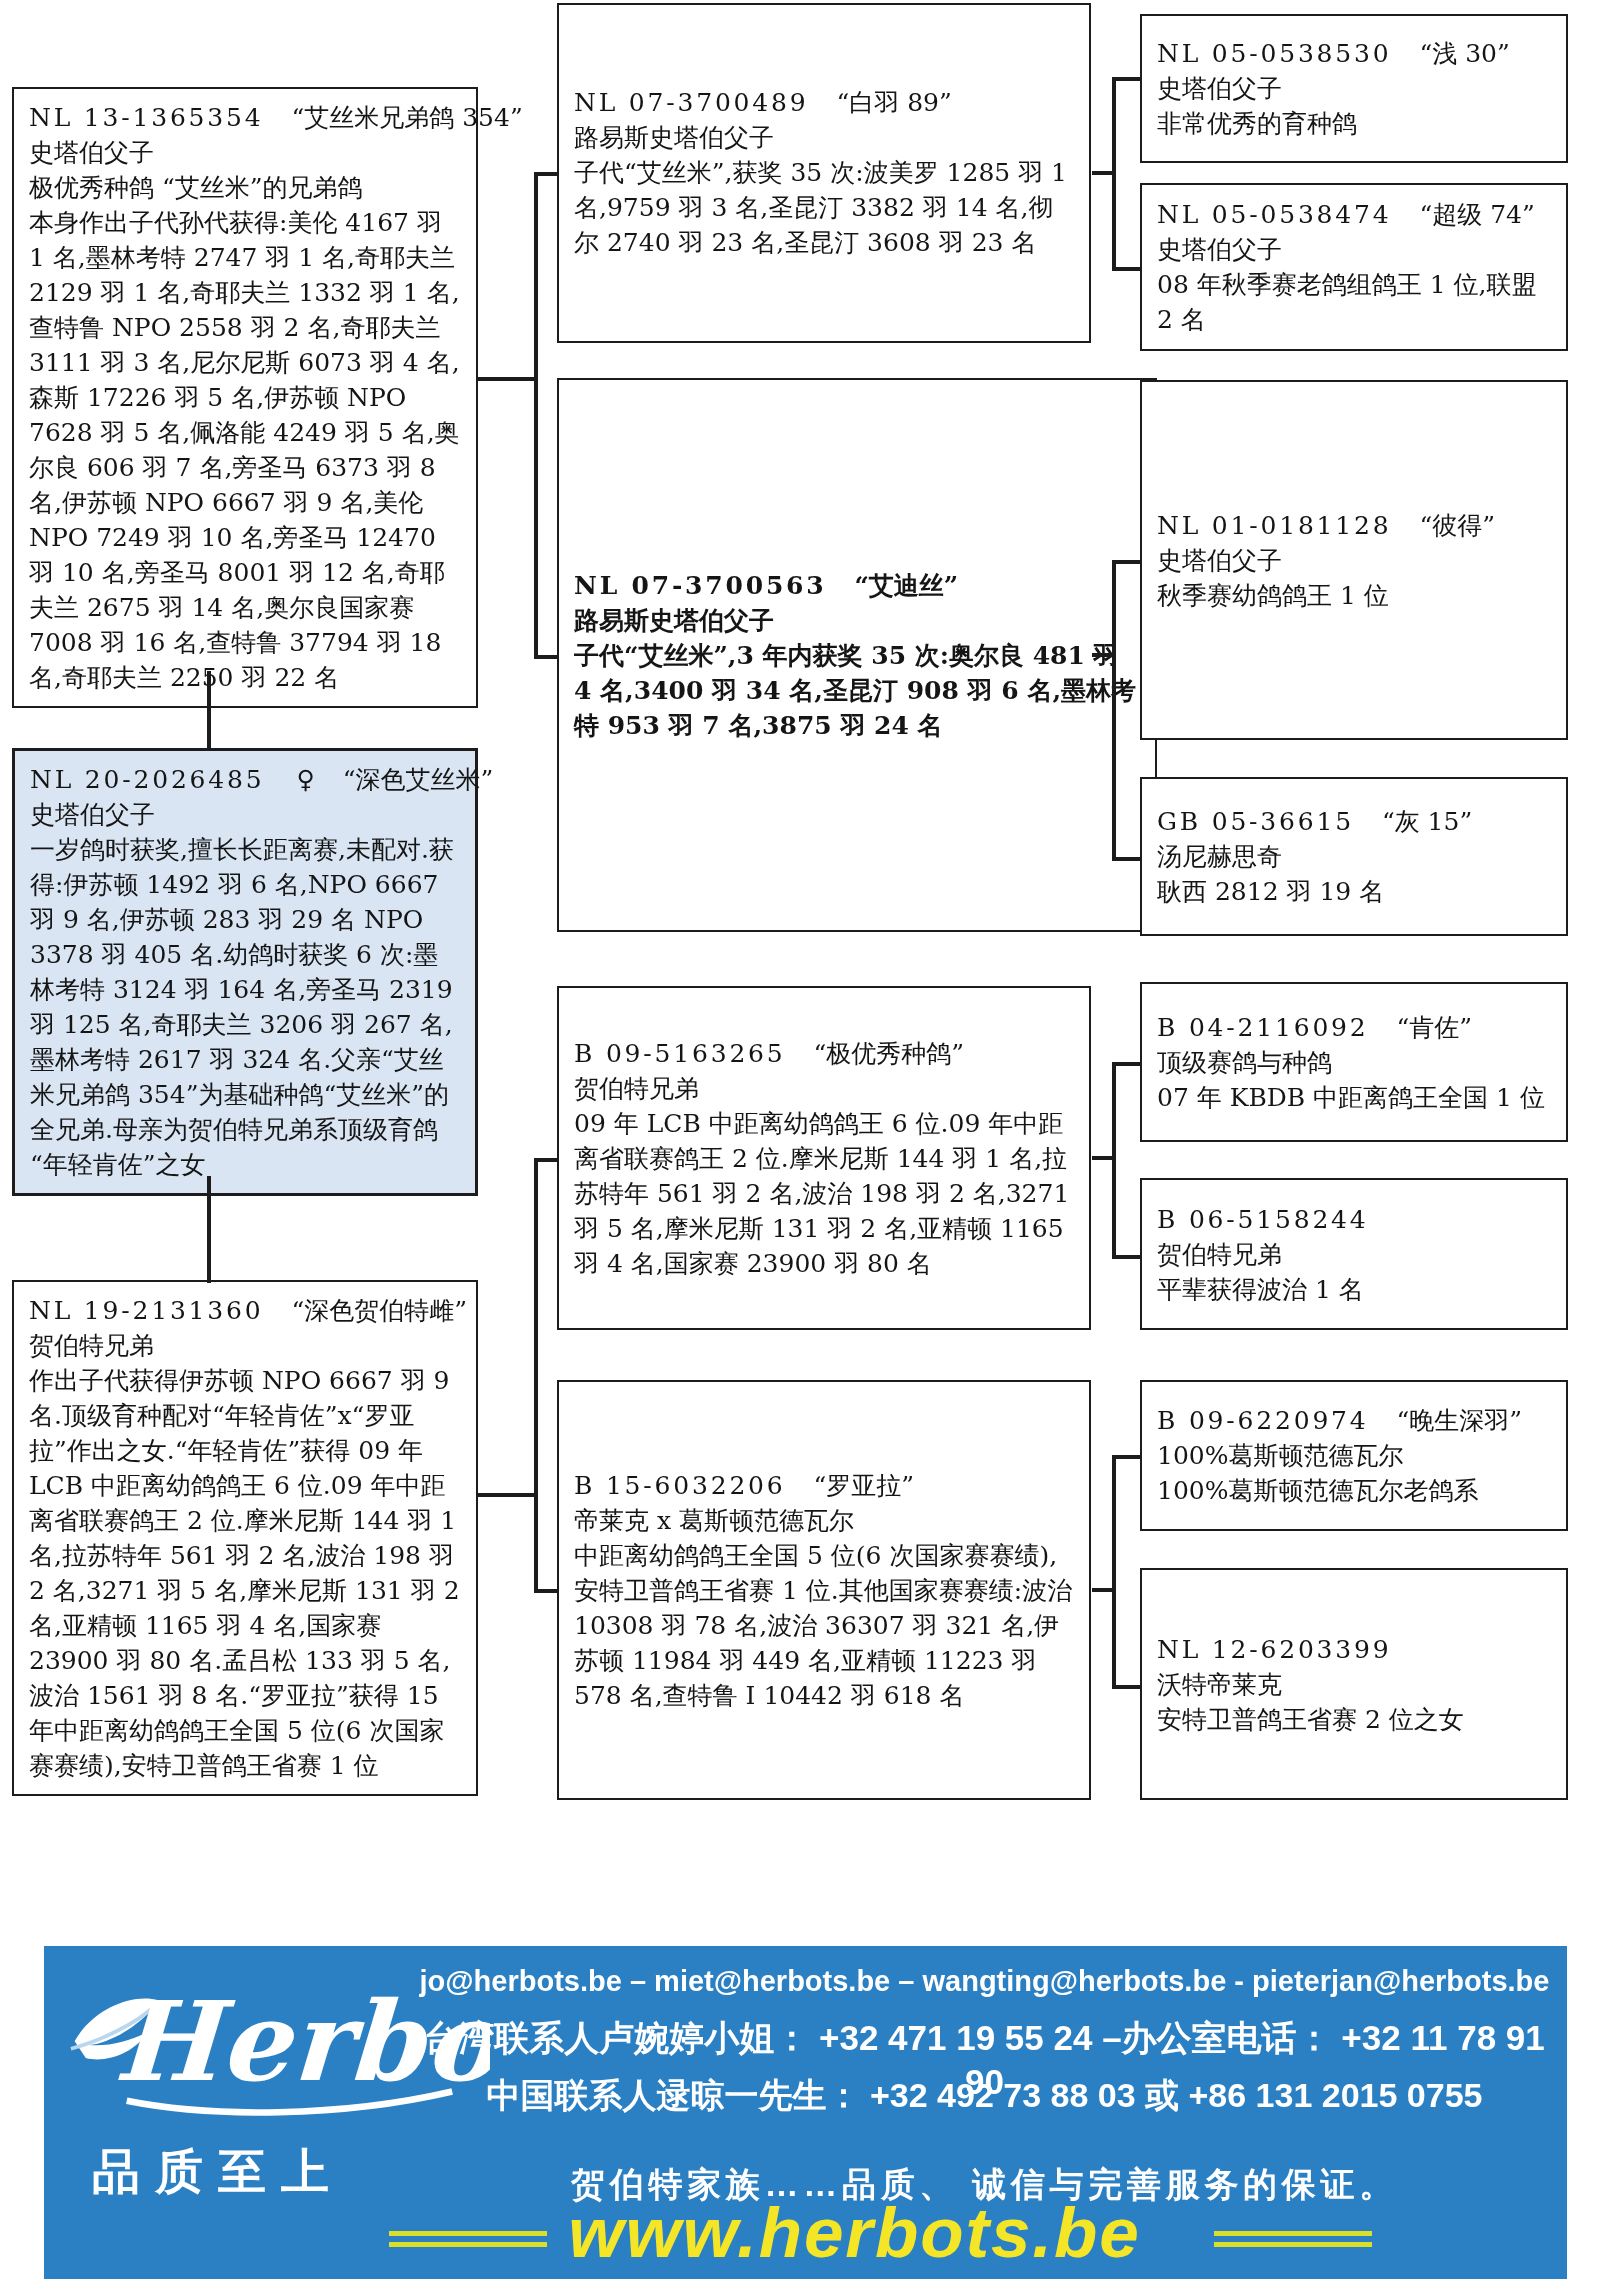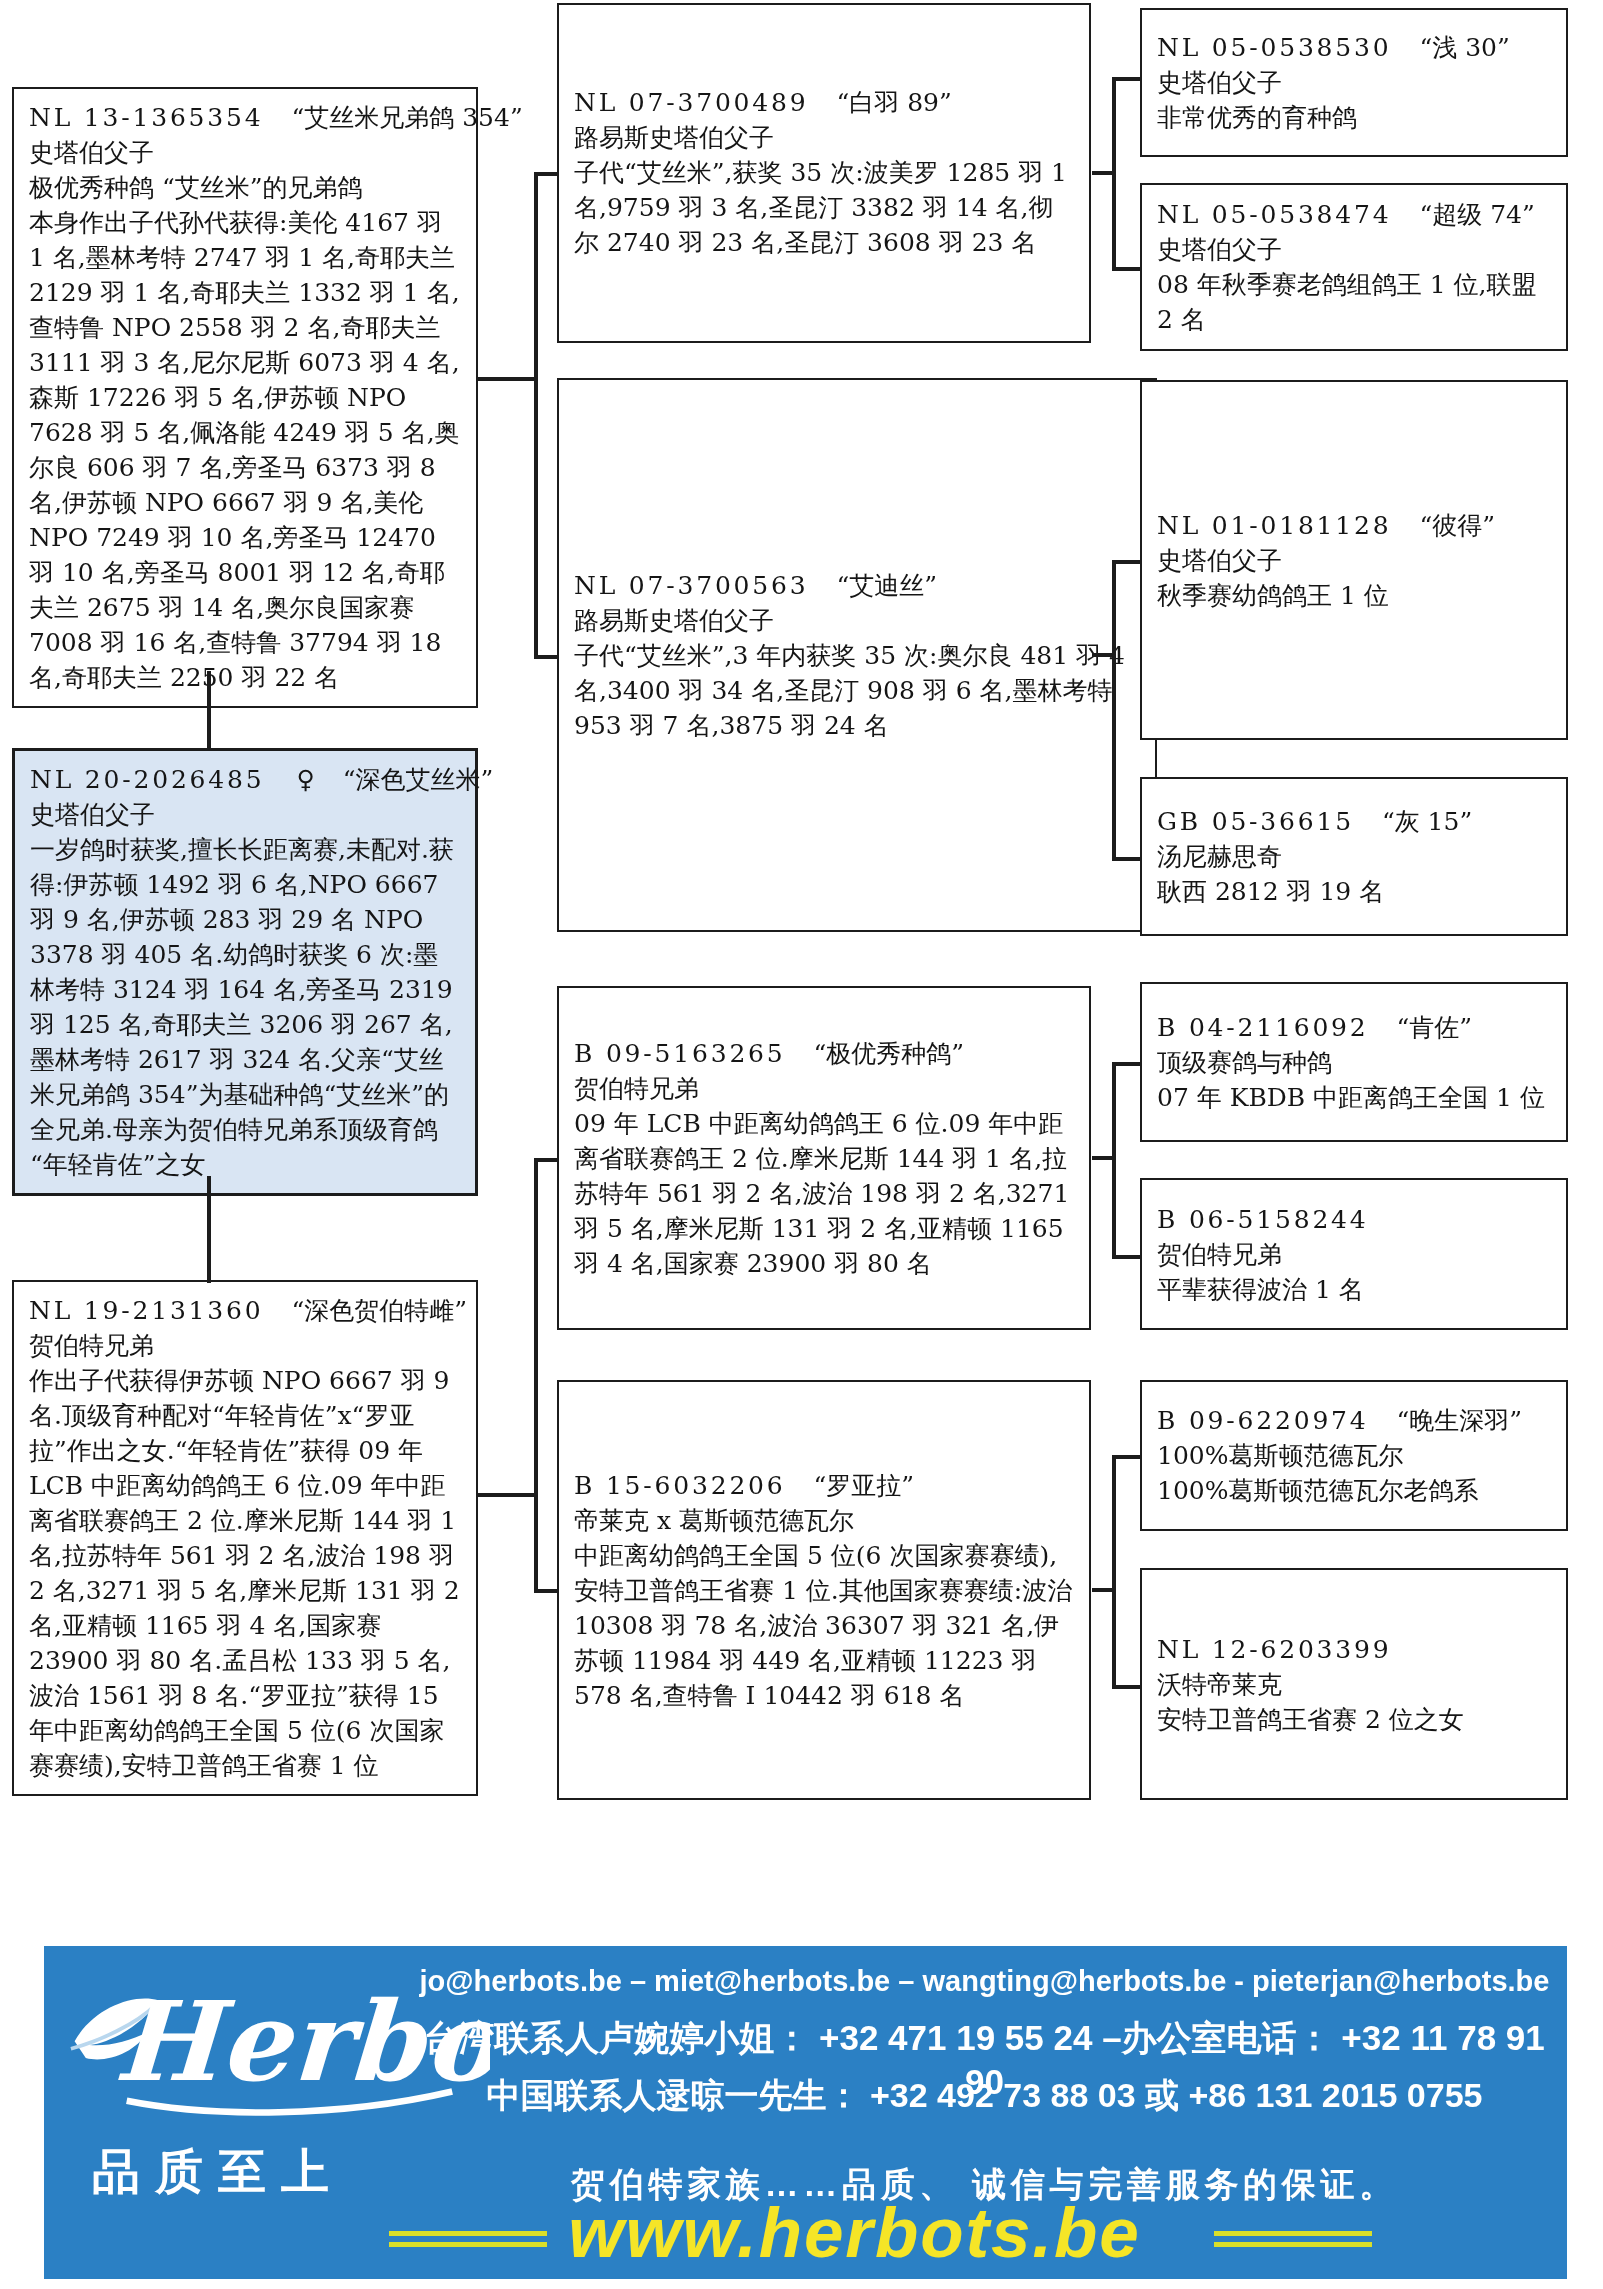--- a/index.html
+++ b/index.html
@@ -67,39 +67,39 @@
     <div>贺伯特兄弟</div>
     <div class="body">作出子代获得伊苏顿 NPO 6667 羽 9 名.顶级育种配对“年轻肯佐”x“罗亚拉”作出之女.“年轻肯佐”获得 09 年 LCB 中距离幼鸽鸽王 6 位.09 年中距离省联赛鸽王 2 位.摩米尼斯 144 羽 1 名,拉苏特年 561 羽 2 名,波治 198 羽 2 名,3271 羽 5 名,摩米尼斯 131 羽 2 名,亚精顿 1165 羽 4 名,国家赛 23900 羽 80 名.孟吕松 133 羽 5 名,波治 1561 羽 8 名.“罗亚拉”获得 15 年中距离幼鸽鸽王全国 5 位(6 次国家赛赛绩),安特卫普鸽王省赛 1 位</div>
   </div>
 
   <div class="box vcenter" style="left:557px; top:2.8px; width:534px; height:340px;">
     <div class="ring-row"><span class="ring">NL 07-3700489</span><span class="pname">“白羽 89”</span></div>
     <div>路易斯史塔伯父子</div>
     <div class="body">子代“艾丝米”,获奖 35 次:波美罗 1285 羽 1 名,9759 羽 3 名,圣昆汀 3382 羽 14 名,彻尔 2740 羽 23 名,圣昆汀 3608 羽 23 名</div>
   </div>
 
-  <div class="box vcenter" style="left:557px; top:378px; width:600px; height:554px;">
+  <div class="box vcenter" style="left:557px; top:378px; width:600px; height:554px;font-weight:bold;">
     <div class="ring-row"><span class="ring">NL 07-3700563</span><span class="pname">“艾迪丝”</span></div>
     <div>路易斯史塔伯父子</div>
     <div class="body">子代“艾丝米”,3 年内获奖 35 次:奥尔良 481 羽 4 名,3400 羽 34 名,圣昆汀 908 羽 6 名,墨林考特 953 羽 7 名,3875 羽 24 名</div>
   </div>
 
   <div class="box vcenter" style="left:557px; top:986px; width:534px; height:344px;">
     <div class="ring-row"><span class="ring">B 09-5163265</span><span class="pname">“极优秀种鸽”</span></div>
     <div>贺伯特兄弟</div>
     <div class="body">09 年 LCB 中距离幼鸽鸽王 6 位.09 年中距离省联赛鸽王 2 位.摩米尼斯 144 羽 1 名,拉苏特年 561 羽 2 名,波治 198 羽 2 名,3271 羽 5 名,摩米尼斯 131 羽 2 名,亚精顿 1165 羽 4 名,国家赛 23900 羽 80 名</div>
   </div>
 
   <div class="box vcenter" style="left:557px; top:1380px; width:534px; height:420px;">
     <div class="ring-row"><span class="ring">B 15-6032206</span><span class="pname">“罗亚拉”</span></div>
     <div>帝莱克 x 葛斯顿范德瓦尔</div>
     <div class="body">中距离幼鸽鸽王全国 5 位(6 次国家赛赛绩),安特卫普鸽王省赛 1 位.其他国家赛赛绩:波治 10308 羽 78 名,波治 36307 羽 321 名,伊苏顿 11984 羽 449 名,亚精顿 11223 羽 578 名,查特鲁 I 10442 羽 618 名</div>
   </div>
 
-  <div class="box vcenter" style="left:1140px; top:8px; width:428px; height:149px;">
+  <div class="box vcenter" style="left:1140px; top:14px; width:428px; height:149px;">
     <div class="ring-row"><span class="ring">NL 05-0538530</span><span class="pname">“浅 30”</span></div>
     <div>史塔伯父子</div>
     <div class="body">非常优秀的育种鸽</div>
   </div>
 
   <div class="box vcenter" style="left:1140px; top:183px; width:428px; height:168px;">
     <div class="ring-row"><span class="ring">NL 05-0538474</span><span class="pname">“超级 74”</span></div>
     <div>史塔伯父子</div>
     <div class="body">08 年秋季赛老鸽组鸽王 1 位,联盟 2 名</div>
   </div>

